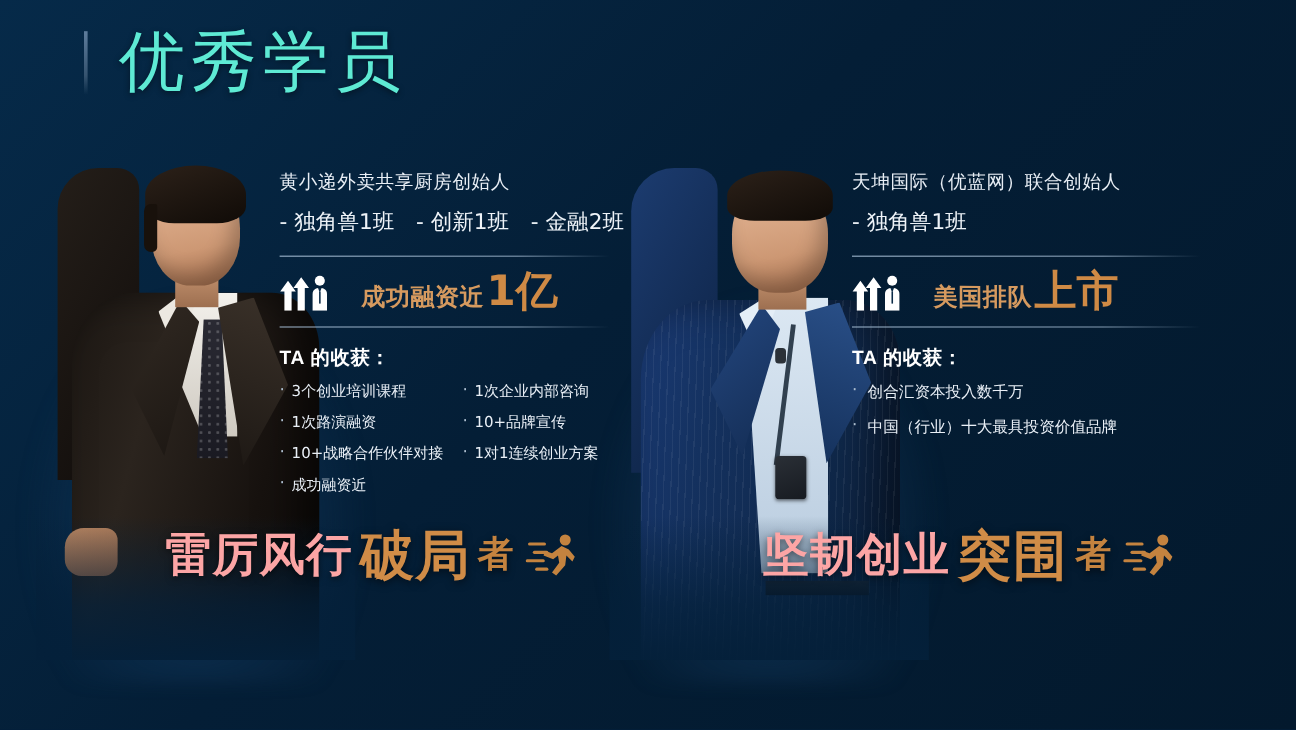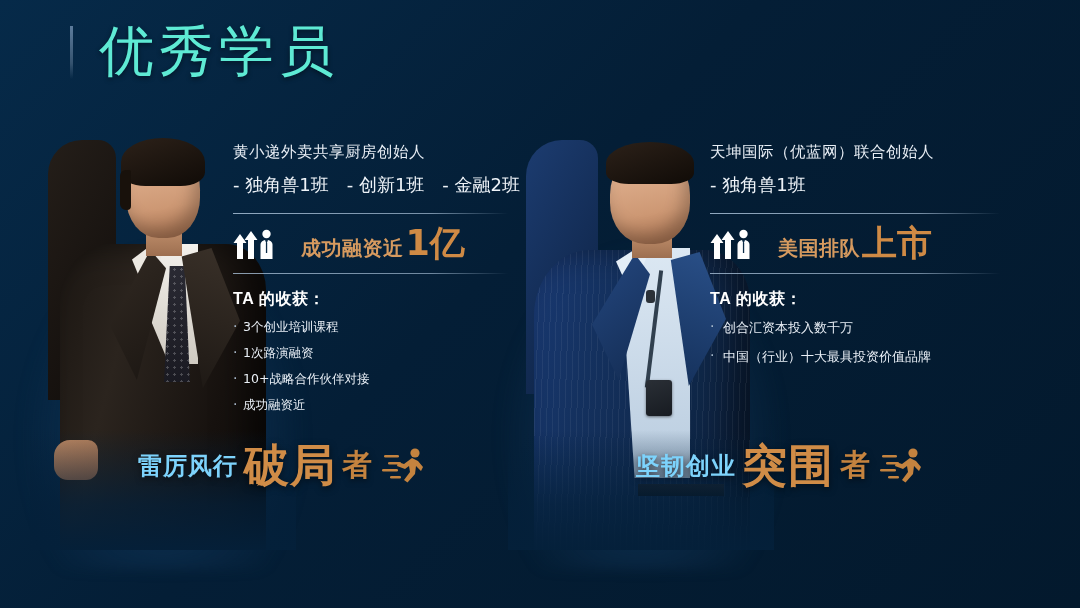--- a/index.html
+++ b/index.html
@@ -285,21 +285,21 @@
 
   
   .tagline {
     position:absolute; bottom:62px; z-index:15;
     display:flex; align-items:center; gap:6px;
     white-space:nowrap;
   }
   .person-1 .tagline { left:110px; }
   .person-2 .tagline { left:116px; }
   .tag-small {
-    font-size:24px; font-weight:bold; color:#7dd3fc;
+    font-size:38px; font-weight:bold; color:#fca5a5;
     letter-spacing:1px;
     font-family:"DejaVu Sans","Liberation Sans",sans-serif;
     text-shadow:0 2px 6px rgba(0,0,0,.55);
   }
   .tag-big {
     font-size:45px; font-weight:bold; color:#d08c47;
     letter-spacing:1px; line-height:1;
     font-family:"DejaVu Sans","Liberation Sans",sans-serif;
     text-shadow:0 2px 7px rgba(0,0,0,.55);
   }
@@ -368,20 +368,25 @@
       </div>
       <div class="divider2"></div>
 
       <div class="gains-title">TA 的收获：</div>
       <div class="gains">
         <div class="gain-col">
           <div class="gain-item">3个创业培训课程</div>
           <div class="gain-item">1次路演融资</div>
           <div class="gain-item">10+战略合作伙伴对接</div>
           <div class="gain-item">成功融资近</div>
+        </div>
+        <div class="gain-col">
+          <div class="gain-item">1次企业内部咨询</div>
+          <div class="gain-item">10+品牌宣传</div>
+          <div class="gain-item">1对1连续创业方案</div>
         </div>
       </div>
     </div>
 
     <div class="tagline">
       <span class="tag-small">雷厉风行</span>
       <span class="tag-big">破局</span>
       <span class="tag-tail">者</span>
       <svg class="icon-runner" viewBox="0 0 46 40">
         <circle cx="33" cy="7" r="4.6" fill="#c4833f"></circle>

